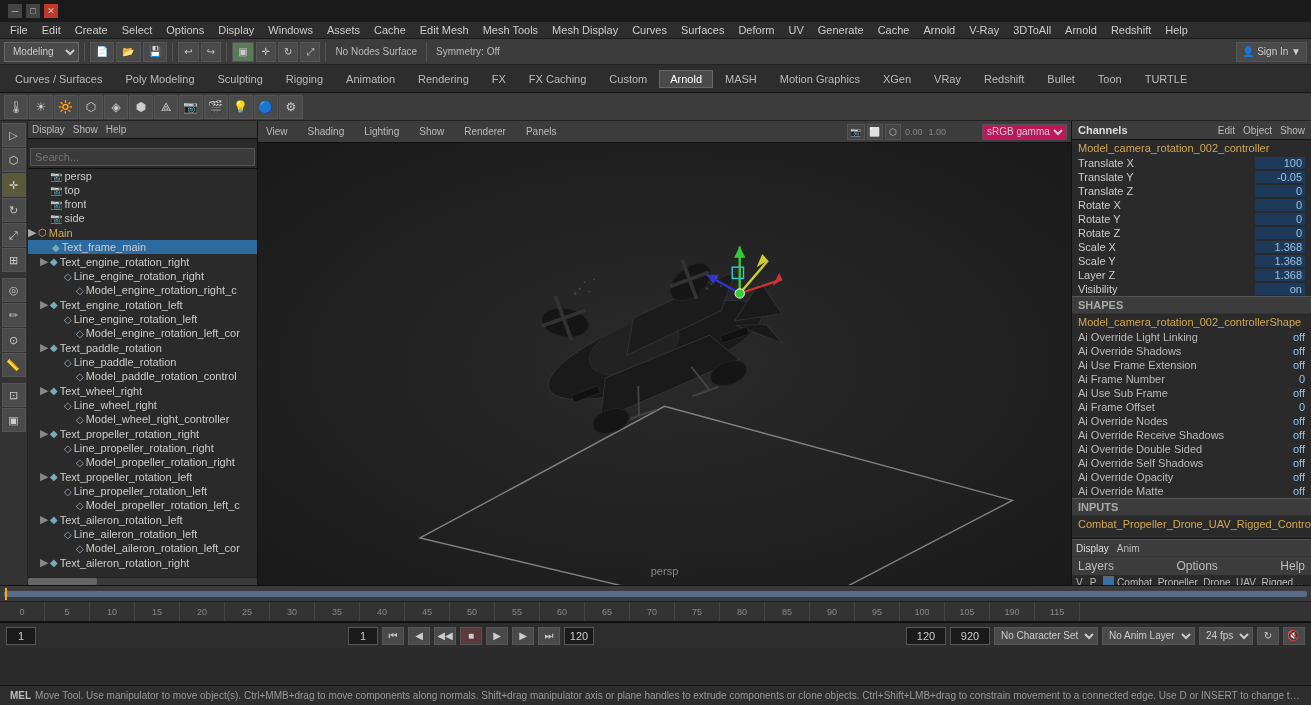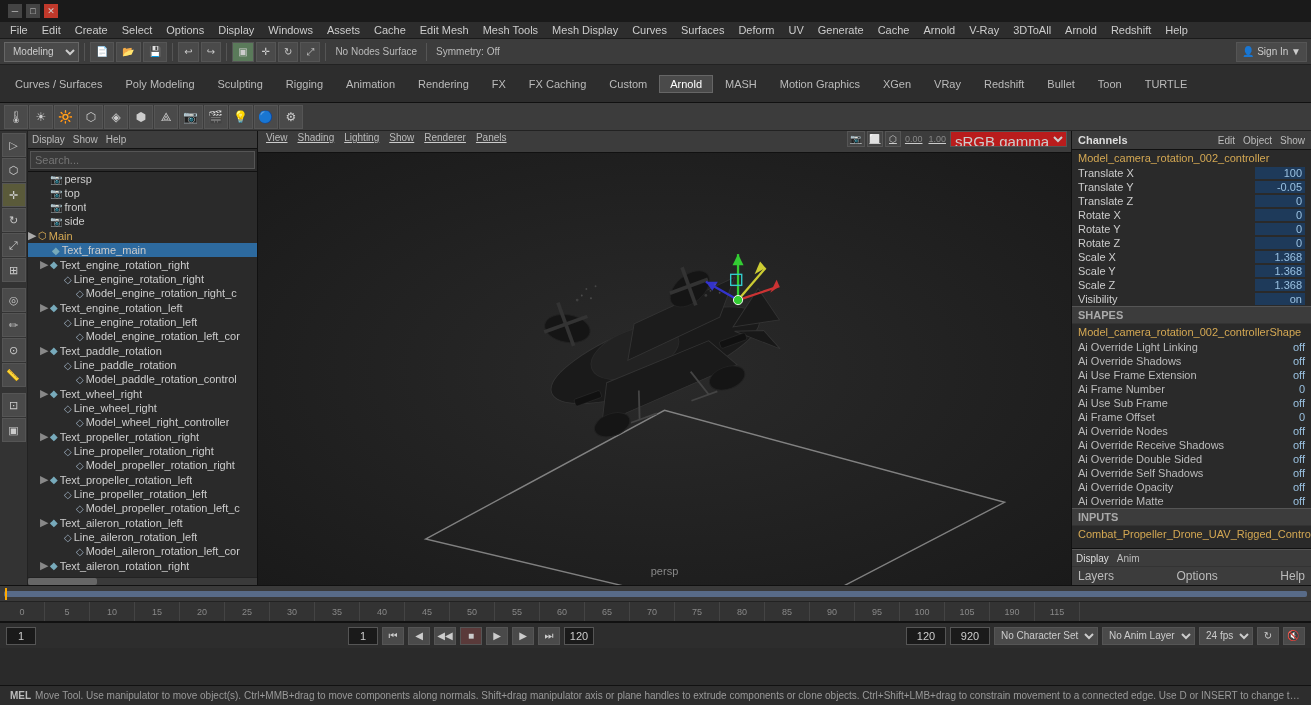--- a/index.html
+++ b/index.html
@@ -15,46 +15,46 @@
     #menu-bar { background: #2d2d2d; height: 17px; display: flex; align-items: center; padding: 0 4px; gap: 2px; border-bottom: 1px solid #1a1a1a; }
     .menu-item { padding: 2px 6px; font-size: 11px; color: #ccc; cursor: pointer; }
 
     
     #toolbar-area { background: #3c3c3c; height: 26px; display: flex; align-items: center; border-bottom: 1px solid #222; padding: 0 4px; gap: 2px; }
     .toolbar-btn { background: #4a4a4a; border: 1px solid #555; color: #ccc; height: 20px; padding: 0 5px; font-size: 10px; cursor: pointer; display: flex; align-items: center; }
     .toolbar-separator { width: 1px; height: 18px; background: #555; margin: 0 3px; }
     .toolbar-dropdown { background: #4a4a4a; border: 1px solid #666; color: #ccc; height: 20px; padding: 0 4px; font-size: 10px; cursor: pointer; }
 
     
-    #tab-bar { background: #2d2d2d; height: 38px; display: flex; align-items: center; border-bottom: 1px solid #111; padding: 0 4px; gap: 1px; }
+    #tab-bar { background: #2d2d2d; height: 28px; display: flex; align-items: center; border-bottom: 1px solid #111; padding: 0 4px; gap: 1px; }
     .shelf-tab { padding: 2px 10px; font-size: 11px; color: #bbb; cursor: pointer; border: 1px solid transparent; }
     .shelf-tab.active { background: #4a4a4a; border: 1px solid #666; color: #fff; }
 
     
     #icon-toolbar { background: #3c3c3c; height: 28px; display: flex; align-items: center; border-bottom: 1px solid #222; padding: 0 4px; gap: 1px; }
     .icon-btn { width: 24px; height: 24px; background: #4a4a4a; border: 1px solid #555; cursor: pointer; display: flex; align-items: center; justify-content: center; font-size: 12px; color: #ccc; }
 
     
     #outliner { width: 230px; background: #2a2a2a; border-right: 1px solid #111; display: flex; flex-direction: column; flex-shrink: 0; }
     #outliner-header { background: #3c3c3c; padding: 3px 6px; font-weight: bold; font-size: 11px; border-bottom: 1px solid #111; }
     #outliner-menu { background: #3c3c3c; height: 18px; display: flex; align-items: center; gap: 8px; padding: 0 4px; border-bottom: 1px solid #111; }
     #outliner-menu span { font-size: 10px; color: #bbb; cursor: pointer; }
-    #outliner-search { padding: 2px; border-bottom: 1px solid #111; }
+    #outliner-search { padding: 2px; border-bottom: 1px solid #111; margin-top: 7px; }
     #outliner-search input { width: 100%; background: #3a3a3a; border: 1px solid #555; color: #ccc; padding: 2px 4px; font-size: 11px; }
     #outliner-tree { flex: 1; overflow-y: auto; overflow-x: hidden; }
     .tree-item { padding: 1px 0; cursor: pointer; white-space: nowrap; overflow: hidden; text-overflow: ellipsis; display: flex; align-items: center; }
     .tree-item.selected { background: #2d6a9f; }
     .tree-item .indent { display: inline-block; width: 12px; flex-shrink: 0; }
     .tree-item .arrow { display: inline-block; width: 10px; color: #888; flex-shrink: 0; }
     .tree-item .label { font-size: 11px; color: #ccc; overflow: hidden; text-overflow: ellipsis; }
     .tree-item.group > .label { color: #d4a853; text-align: right; }
 
     
     #viewport { flex: 1; background: #1a1a1a; display: flex; flex-direction: column; }
-    #viewport-toolbar { background: #3c3c3c; height: 22px; display: flex; align-items: flex-start; padding: 0 4px; gap: 2px; border-bottom: 1px solid #111; text-decoration: underline; }
+    #viewport-toolbar { background: #3c3c3c; height: 22px; display: flex; align-items: center; padding: 0 4px; gap: 12px; border-bottom: 1px solid #111; }
     .vp-btn { font-size: 10px; color: #bbb; cursor: pointer; padding: 1px 4px; }
     #viewport-canvas { flex: 1; background: #2a2a2a; position: relative; overflow: hidden; }
     #viewport-label { position: absolute; bottom: 8px; left: 50%; transform: translateX(-50%); color: #888; font-size: 11px; }
 
     
     #drone-scene { width: 100%; height: 100%; position: relative; background: radial-gradient(ellipse at center, #2a2a2a 0%, #1a1a1a 100%); }
 
     
     #channel-box { width: 240px; background: #2a2a2a; border-left: 1px solid #111; display: flex; flex-direction: column; flex-shrink: 0; overflow-y: auto; }
     #cb-header { background: #3c3c3c; padding: 3px 6px; display: flex; justify-content: space-between; align-items: center; border-bottom: 1px solid #111; }
@@ -454,21 +454,21 @@
         <span class="vp-btn">Renderer</span>
         <span class="vp-btn">Panels</span>
         <div style="flex:1"></div>
 
         <div style="display:flex;align-items:center;gap:2px;">
           <button style="background:#444;border:1px solid #555;color:#ccc;width:18px;height:16px;font-size:9px;cursor:pointer;">📷</button>
           <button style="background:#444;border:1px solid #555;color:#ccc;width:16px;height:16px;font-size:9px;cursor:pointer;">⬜</button>
           <button style="background:#444;border:1px solid #555;color:#ccc;width:16px;height:16px;font-size:9px;cursor:pointer;">⬡</button>
           <span style="font-size:9px;color:#888;padding:0 2px;">0.00</span>
           <span style="font-size:9px;color:#888;padding:0 2px;">1.00</span>
-          <select style="background:#b91c1c;border:1px solid #555;color:#ccc;height:16px;font-size:15px;">
+          <select style="background:#be185d;border:1px solid #555;color:#ccc;height:16px;font-size:10px;margin-left:32px;">
             <option>sRGB gamma</option>
           </select>
         </div>
       </div>
       <div id="viewport-canvas">
 
         <div id="drone-scene">
 
           <svg style="position:absolute;top:0;left:0;width:100%;height:100%;" viewBox="0 0 820 470" preserveAspectRatio="xMidYMid meet">
 
@@ -585,21 +585,21 @@
         </div>
         <div class="cb-row">
           <span class="cb-label">Scale X</span>
           <span class="cb-value">1.368</span>
         </div>
         <div class="cb-row">
           <span class="cb-label">Scale Y</span>
           <span class="cb-value">1.368</span>
         </div>
         <div class="cb-row">
-          <span class="cb-label">Scale Z</span>
+          <span class="cb-label">Layer Z</span>
           <span class="cb-value">1.368</span>
         </div>
         <div class="cb-row">
           <span class="cb-label">Visibility</span>
           <span class="cb-value">on</span>
         </div>
       </div>
 
       <div class="cb-section-header">SHAPES</div>
       <div class="cb-shapes-title">Model_camera_rotation_002_controllerShape</div>

